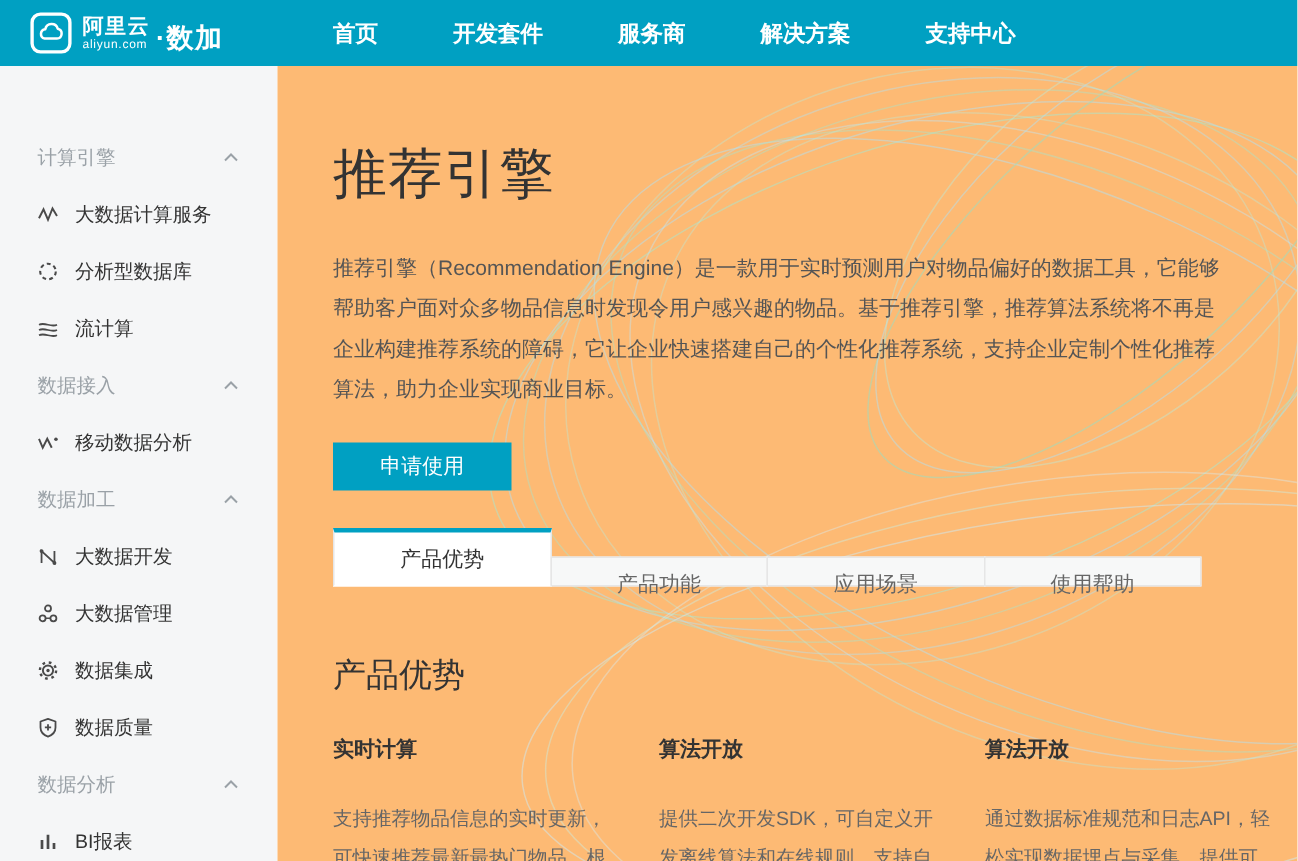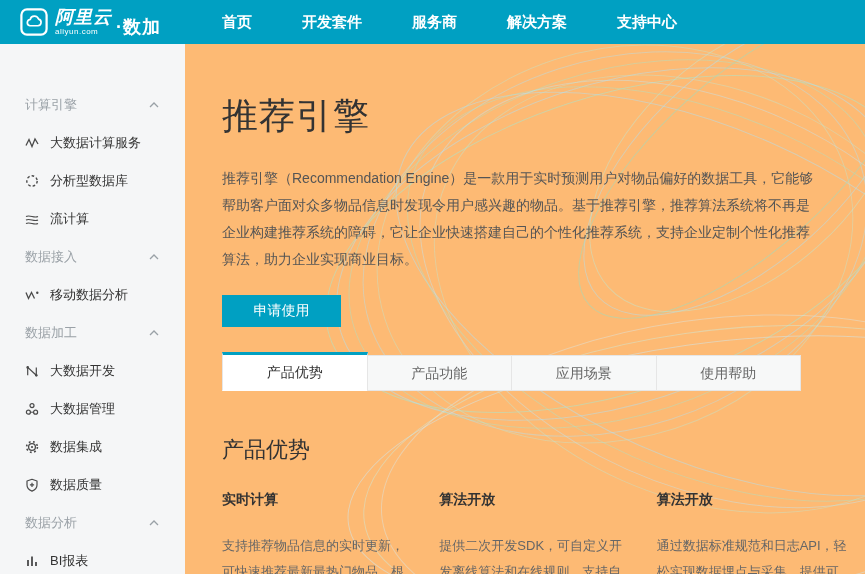--- a/index.html
+++ b/index.html
@@ -5,21 +5,21 @@
   * { margin:0; padding:0; box-sizing:border-box; }
   html,body { width:865px; height:574px; overflow:hidden; background:#fff;
     font-family:"Liberation Sans","DejaVu Sans",sans-serif; }
 
   
   .header { height:44px; background:#00a0c2; display:flex; align-items:center; padding:0 20px; position:relative; z-index:5; }
   .logo { display:flex; align-items:center; color:#fff; min-width:160px; }
   .logo-badge { width:28px; height:28px; margin-right:7px; }
   .logo-text { display:flex; align-items:flex-end; line-height:1; }
   .logo-brand-wrap { display:flex; flex-direction:column; }
-  .logo-brand { font-size:18px; font-weight:bold; letter-spacing:1px;font-style:italic; }
+  .logo-brand { font-size:14px; font-weight:bold; letter-spacing:1px; }
   .logo-domain { font-size:8px; letter-spacing:.5px; margin-top:2px; }
   .logo-suffix { font-size:18px; font-weight:bold; margin-left:4px; letter-spacing:1px; }
   .nav { display:flex; margin-left:42px; gap:50px;text-align:center; }
   .nav-item { color:#fff; font-size:15px; font-weight:bold; cursor:pointer; }
 
   
   .shell { display:flex; height:530px; }
   .sidebar { width:185px; background:#f5f6f7; height:100%; padding-top:42px; flex:none; overflow:hidden; }
   .side-group-title { height:38px; display:flex; align-items:center; justify-content:space-between;
     padding:0 26px 0 25px; color:#9aa1a7; font-size:13px; cursor:pointer; }
@@ -30,21 +30,21 @@
   .main { flex:1; position:relative; background:#fdba74; overflow:hidden; }
   .deco { position:absolute; top:0; right:0; z-index:0; pointer-events:none; }
   .content { position:relative; z-index:1; padding:0 15px 0 37px; }
 
   .hero-title { margin-top:48px; font-size:36px; font-weight:400; color:#333; letter-spacing:1px; }
   .hero-desc { margin-top:24px; width:600px; font-size:14px; line-height:27px; color:#555; }
   .apply-btn { margin-top:22px; width:119px; height:32px; background:#00a0c2; color:#fff;
     font-size:14px; border:none; cursor:pointer; font-family:inherit; display:block; }
 
   .tabs { margin-top:25px; width:579px; display:flex; align-items:flex-end; height:39px; }
-  .tab { flex:1; height:36px; line-height:34px; text-align:center; font-size:14px; color:#666;
+  .tab { flex:1; height:20px; line-height:34px; text-align:center; font-size:14px; color:#666;
     background:#f7f8f8; border:1px solid #e6e6e6; margin-left:-1px; cursor:pointer; }
   .tab:first-child { margin-left:0; }
   .tab.active { height:39px; line-height:34px; background:#fff; color:#333;
     border-top:3px solid #00a0c2; border-bottom:1px solid #fff; }
 
   .section-title { margin-top:44px; font-size:22px; font-weight:400; color:#333; }
   .features { margin-top:26px; display:grid; grid-template-columns:repeat(3,1fr); column-gap:26px; padding-right:2px; }
   .feature-title { font-size:14px; font-weight:bold; color:#333; margin-bottom:24px; }
   .feature-body { font-size:13px; line-height:26px; color:#666; }
 

